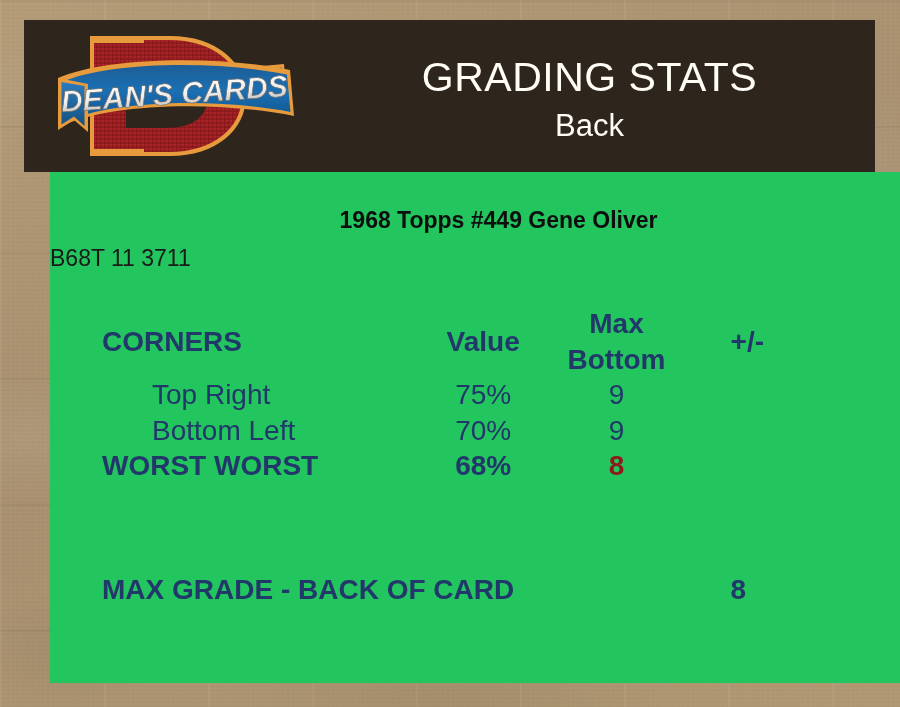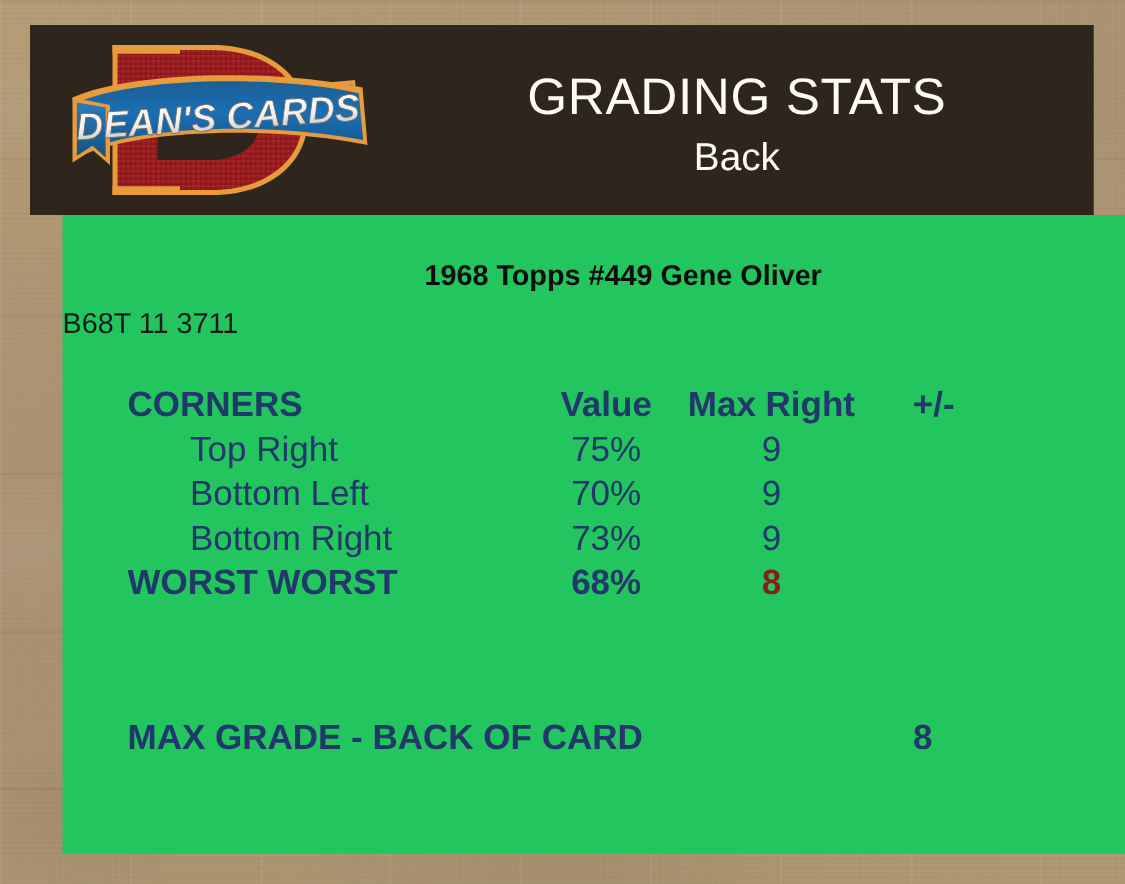--- a/index.html
+++ b/index.html
@@ -256,44 +256,38 @@
 <div id="panel">
 
   <div id="card-title">1968 Topps #449 Gene Oliver</div>
   <div id="card-code">B68T 11 3711</div>
 
   <table id="grade-table">
     <thead>
       <tr>
         <th class="col-label">CORNERS</th>
         <th class="col-value">Value</th>
-        <th class="col-grade">Max Right</th>
+        <th class="col-grade">Max Bottom</th>
         <th class="col-delta">+/-</th>
       </tr>
     </thead>
     <tbody id="grade-body">
 
         <tr>
           <td class="col-label">Top Right</td>
           <td class="col-value">75%</td>
           <td class="col-grade">9</td>
           <td class="col-delta"></td>
         </tr>
         <tr>
           <td class="col-label">Bottom Left</td>
           <td class="col-value">70%</td>
           <td class="col-grade">9</td>
           <td class="col-delta"></td>
         </tr>
-        <tr>
-          <td class="col-label">Bottom Right</td>
-          <td class="col-value">73%</td>
-          <td class="col-grade">9</td>
-          <td class="col-delta"></td>
-        </tr>
         <tr class="summary">
           <td class="col-label">WORST WORST</td>
           <td class="col-value">68%</td>
           <td class="col-grade grade-flag">8</td>
           <td class="col-delta"></td>
         </tr>
       </tbody>
   </table>
 
   <div id="final-row">

